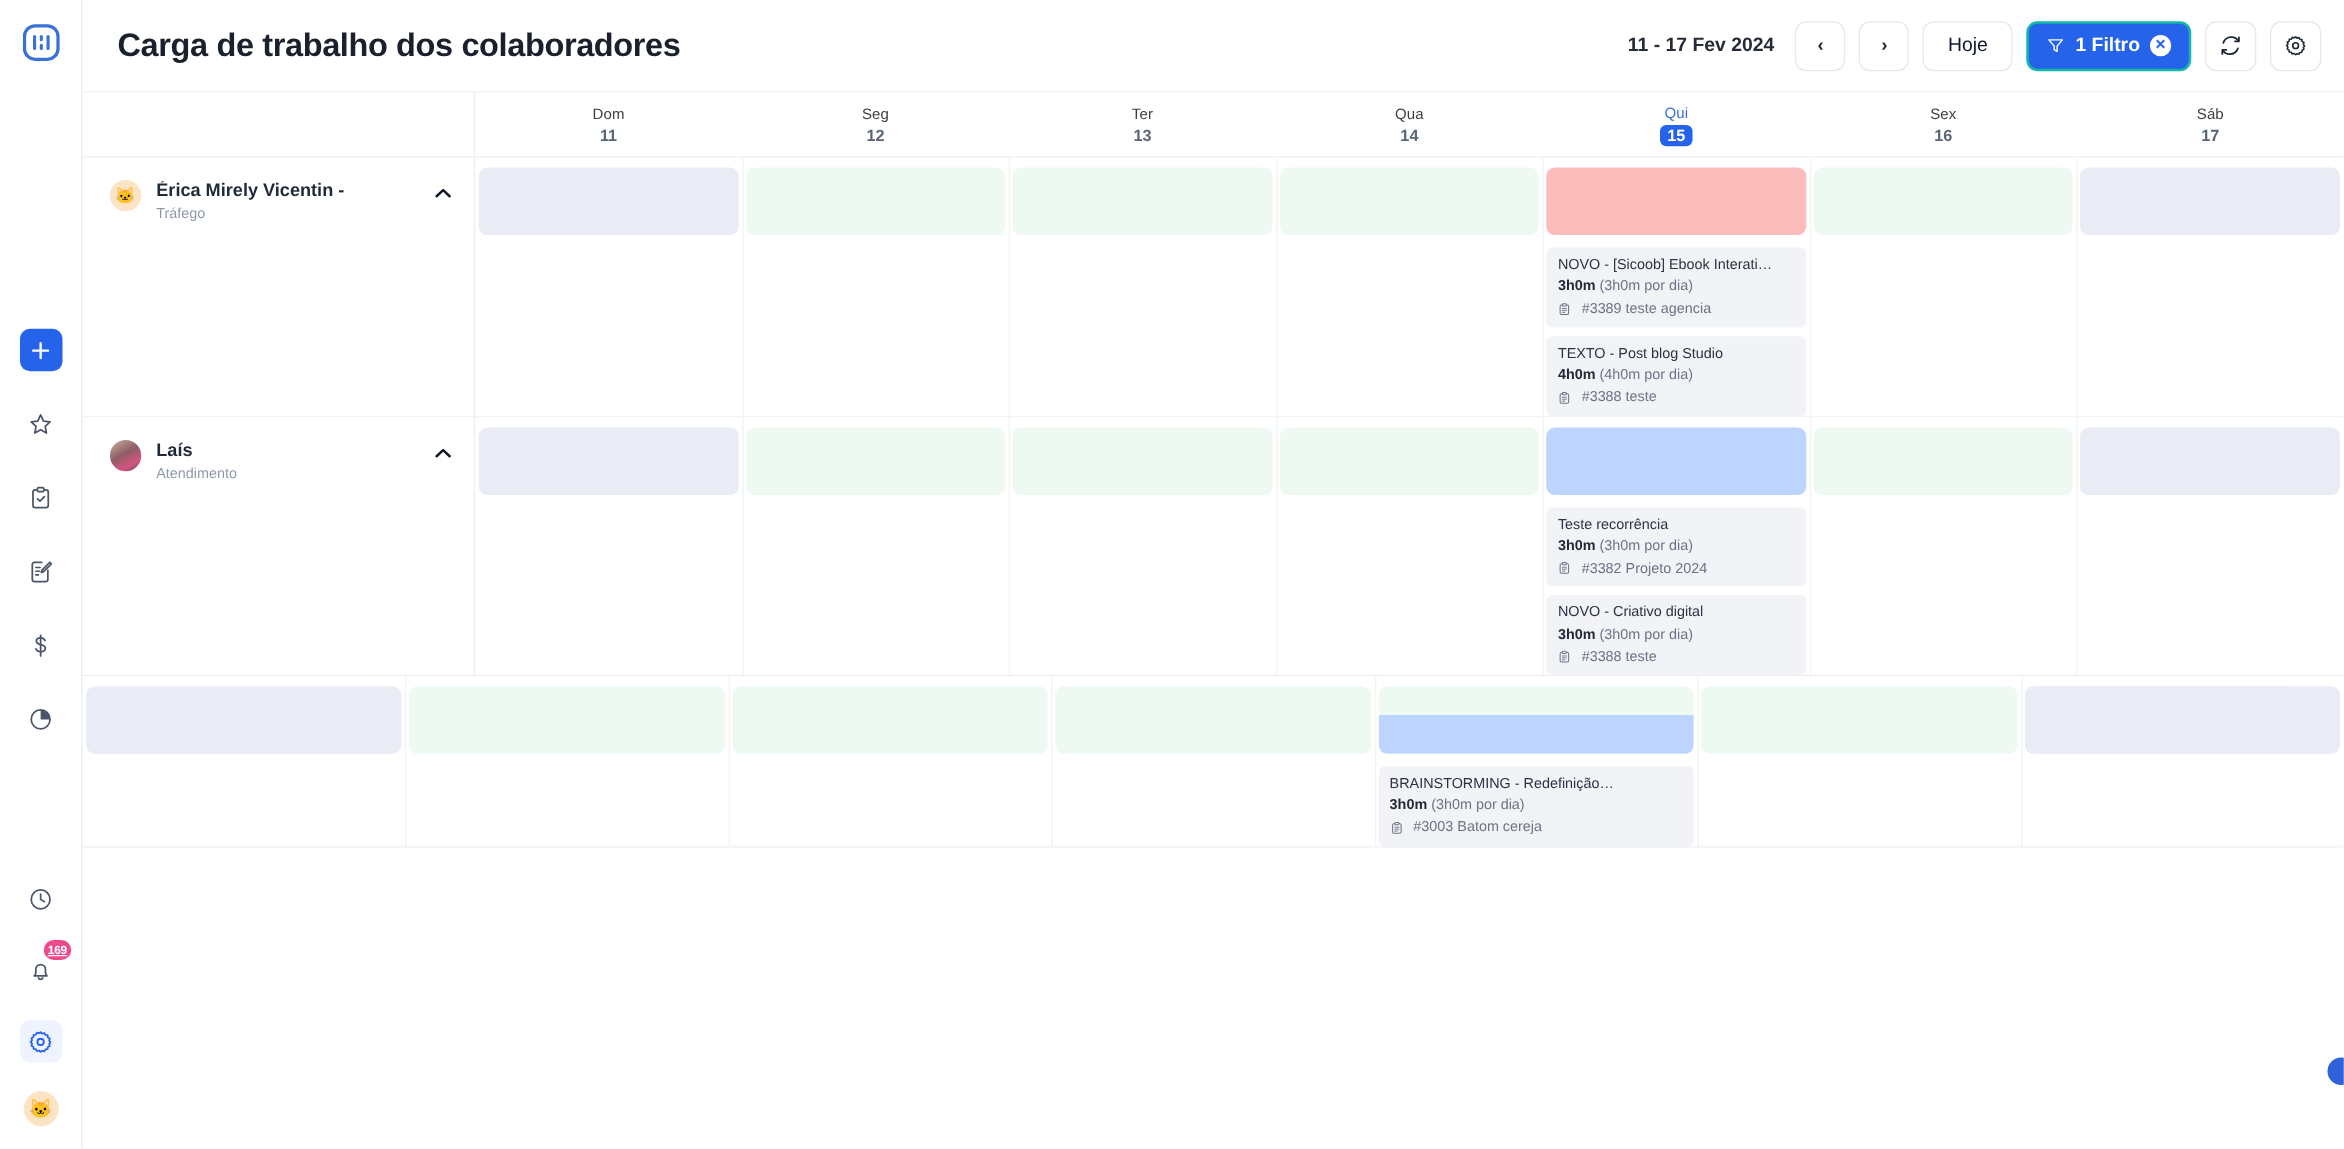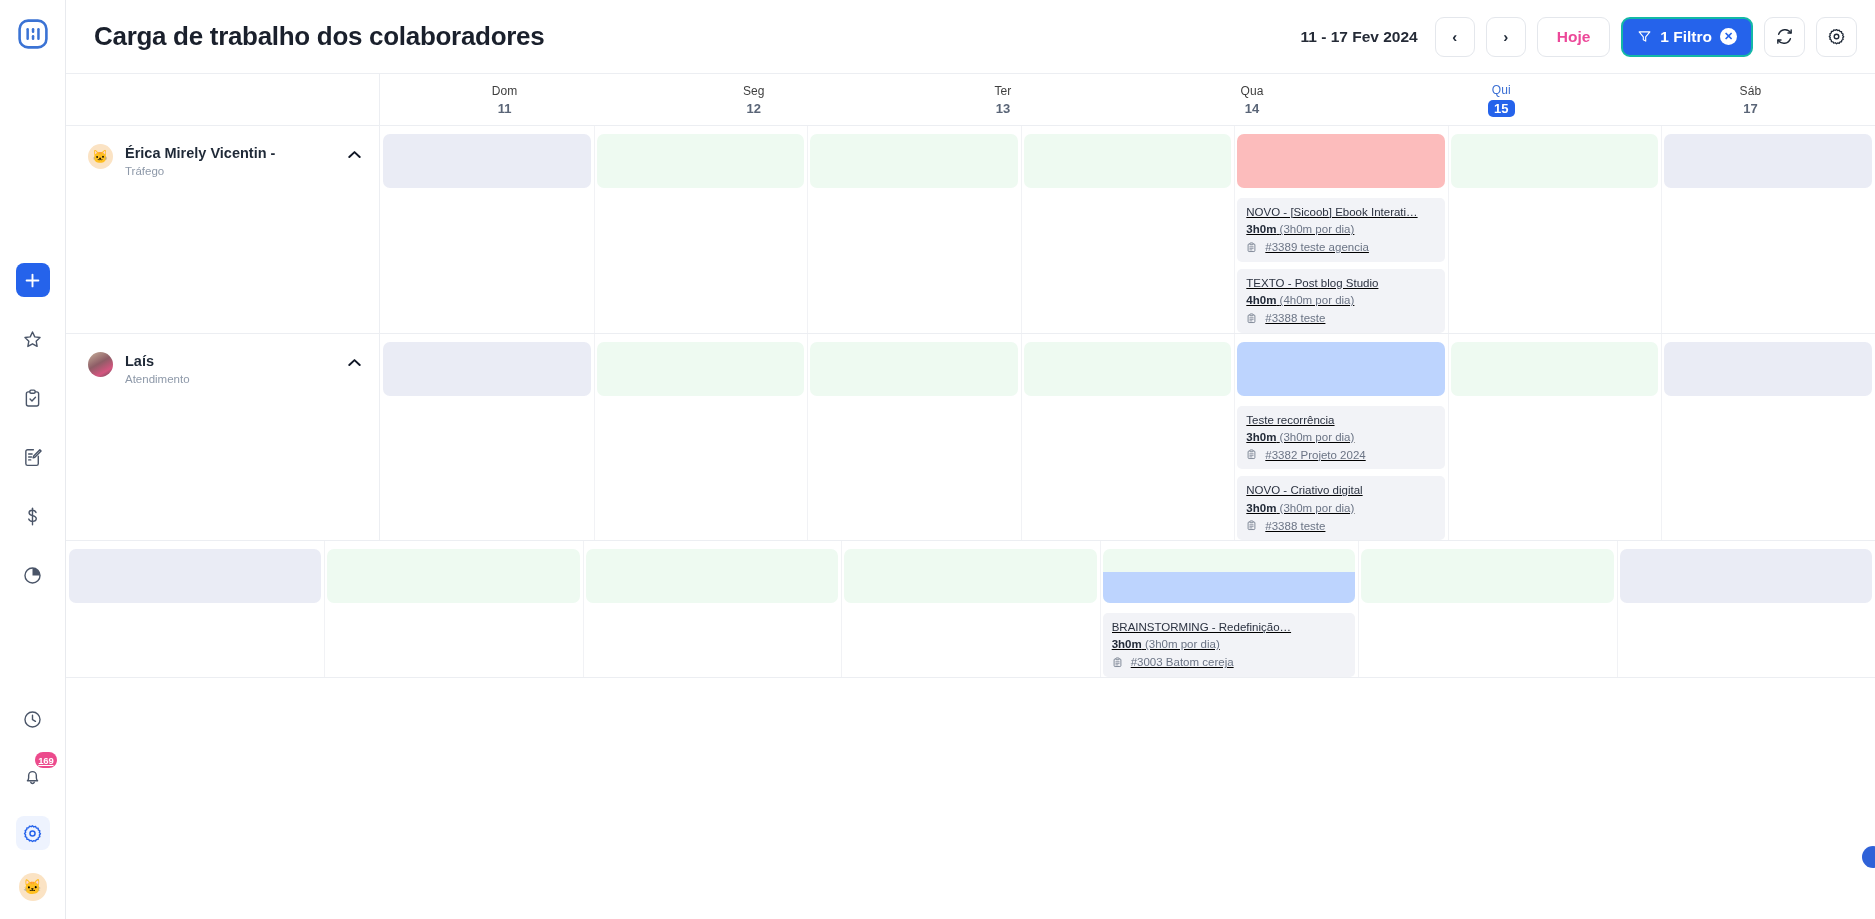--- a/index.html
+++ b/index.html
@@ -64,21 +64,21 @@
   .daterange {
     font-size: 15.5px; font-weight: 700; color: #252b37;
     margin-right: 6px; white-space: nowrap;
   }
   .ibtn {
     height: 40px; min-width: 40px; border-radius: 9px;
     border: 1px solid #e4e7ec; background: #fff;
     display: flex; align-items: center; justify-content: center;
     color: #1f2937; font-size: 16px; padding: 0 10px;
   }
-  .ibtn.text { padding: 0 19px; font-size: 15.5px; font-weight: 700; color:#ec4899;text-align:right; }
+  .ibtn.text { padding: 0 19px; font-size: 15.5px; font-weight: 400; color:#0f172a;text-align:right; }
   .chev { font-size: 15px; font-weight: 700; line-height: 1; }
   .filter-btn {
     height: 40px; border-radius: 9px;
     background: #2563eb; color: #fff;
     border: 2px solid #14b8a6;
     display: flex; align-items: center; gap: 8px;
     padding: 0 14px; font-size: 15.5px; font-weight: 700;
     white-space: nowrap;
   }
   .filter-x {
@@ -136,21 +136,20 @@
   .pcollapse {
     flex: none; color: #111827; font-size: 13px; font-weight: 700;
     padding-top: 3px; width: 18px; text-align:center;
   }
 
   .pgrid { flex: 1; display: flex; position: relative; }
   .gcol {
     flex: 1; position: relative;
     padding: 8px 3px 0 3px;
     min-width: 0;
-    text-decoration: underline;
   }
   .gcol + .gcol::before {
     content: ""; position: absolute; left: 0; top: 0; bottom: 0;
     width: 1px; background: #f1f2f5;
   }
   .cap {
     height: 54px; border-radius: 7px; width: 100%;
     position: relative; overflow: hidden;
   }
   .cap.weekend { background: #eaecf5; }
@@ -325,20 +324,24 @@
               <div class="dh-name">Ter</div>
               <div class="dh-num">13</div>
             </div>
             <div class="dh-col">
               <div class="dh-name">Qua</div>
               <div class="dh-num">14</div>
             </div>
             <div class="dh-col today">
               <div class="dh-name">Qui</div>
               <div class="dh-num">15</div>
+            </div>
+            <div class="dh-col">
+              <div class="dh-name">Sex</div>
+              <div class="dh-num">16</div>
             </div>
             <div class="dh-col">
               <div class="dh-name">Sáb</div>
               <div class="dh-num">17</div>
             </div>
           </div>
       </div>
 
       <div class="rows" id="rowsHost">
           <div class="prow">

